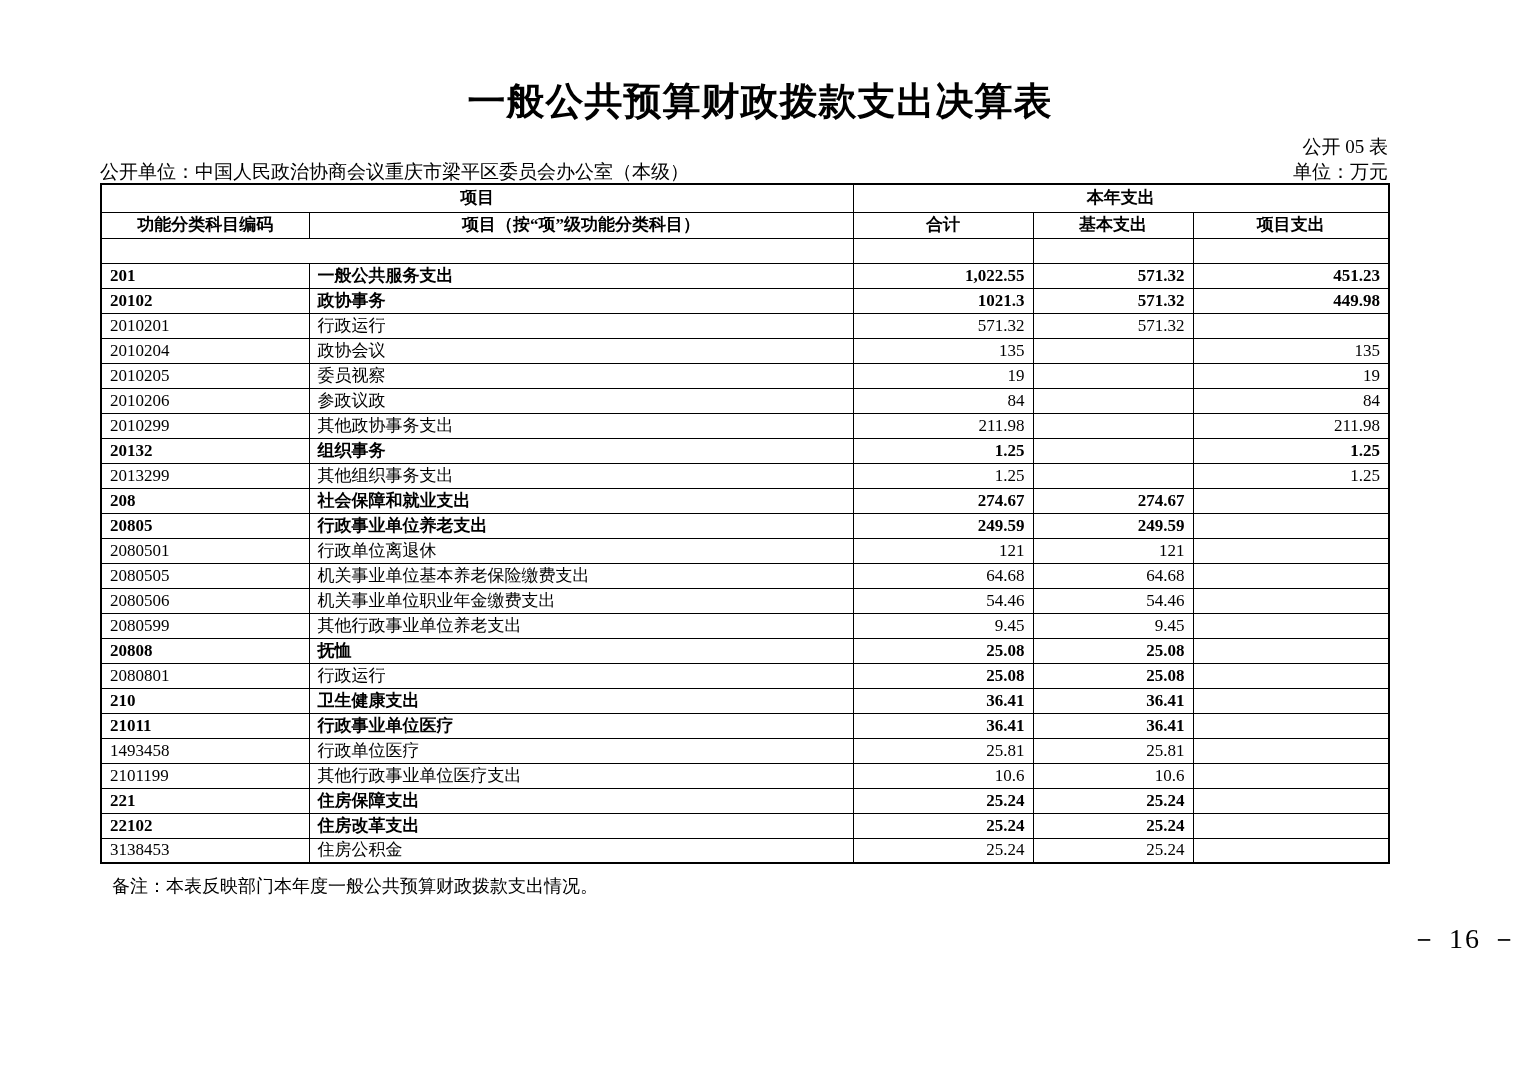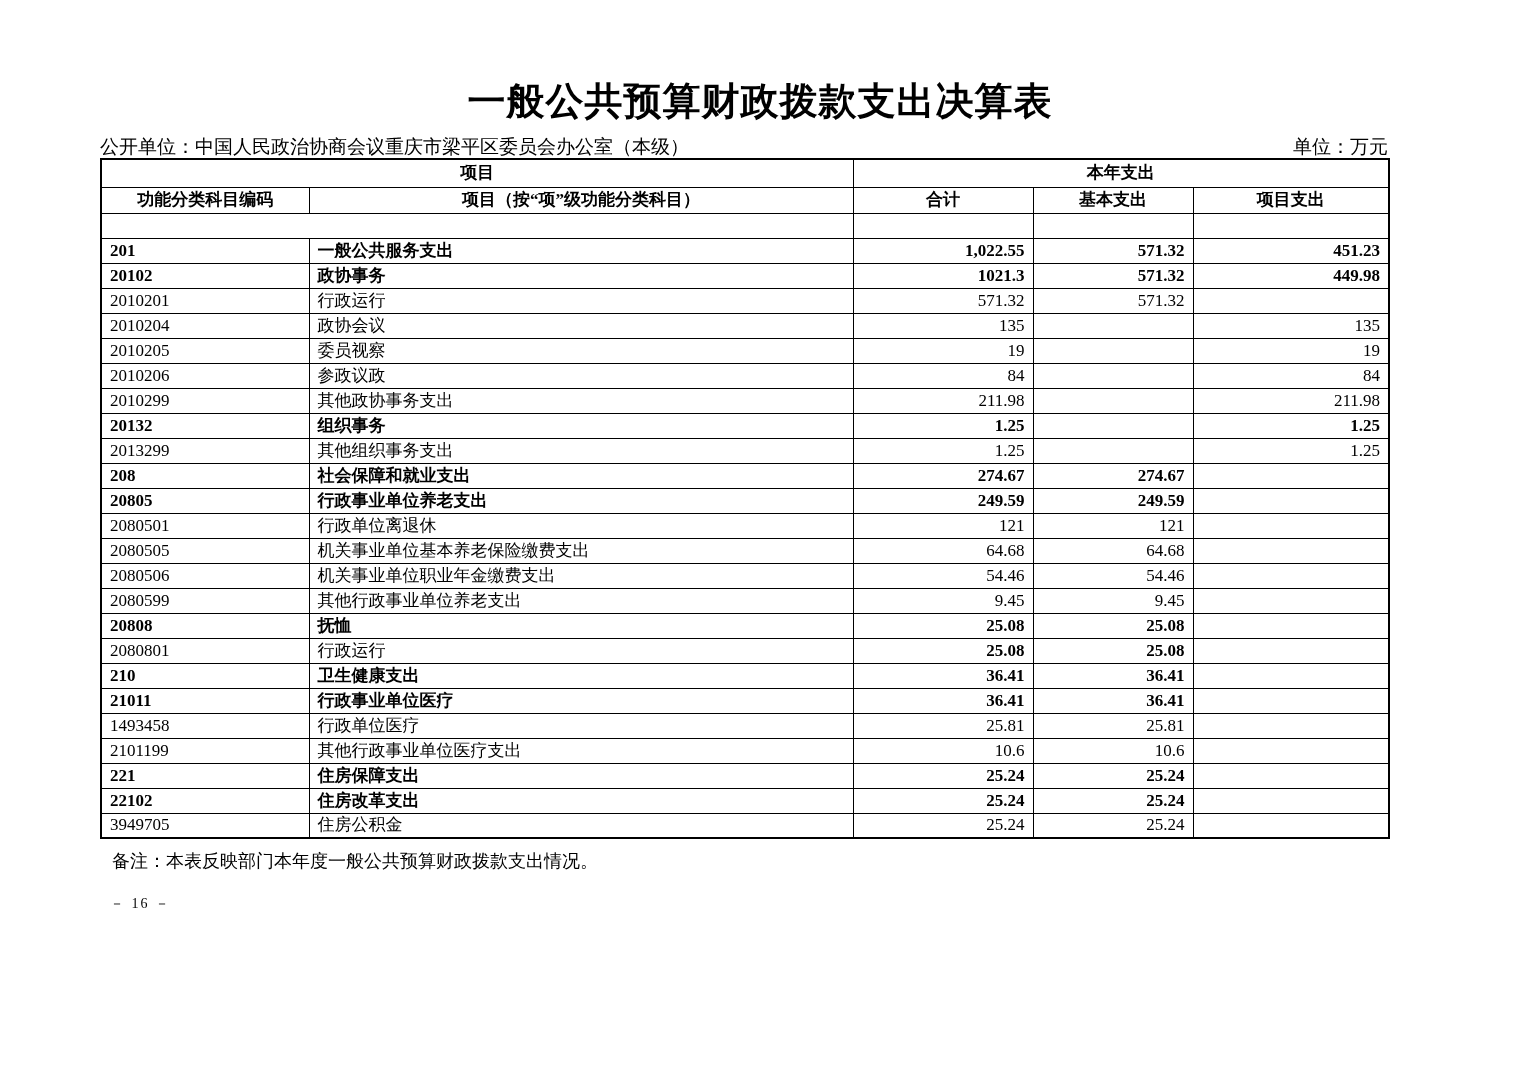--- a/index.html
+++ b/index.html
@@ -57,32 +57,34 @@
   td.name { text-align: left; }
   td.num { text-align: right; padding-right: 10px; }
   tr.bold td { font-weight: bold; }
   tr.bold-values td.num { font-weight: bold; }
   .note {
     margin-left: 112px;
     margin-top: 10px;
     font-size: 18px;
   }
   .page-number {
-    margin-left: 110px;
+    margin-left: 44px;
     margin-top: 22px;
-    font-size: 14px;
+    font-size: 28px;
     letter-spacing: 2px;
+    text-align: right;
   }
 </style>
 </head>
 <body>
 
 <div class="doc-title">一般公共预算财政拨款支出决算表</div>
 
 <div class="meta">
+  <div class="meta-line1">公开 05 表</div>
   <div class="meta-line2">
     <span>公开单位：中国人民政治协商会议重庆市梁平区委员会办公室（本级）</span>
     <span>单位：万元</span>
   </div>
 </div>
 
 <table class="report">
   <colgroup>
     <col style="width:208px">
     <col style="width:544px">
@@ -265,21 +267,21 @@
         <td class="num"></td>
       </tr>
       <tr class="bold">
         <td class="code">22102</td>
         <td class="name">住房改革支出</td>
         <td class="num">25.24</td>
         <td class="num">25.24</td>
         <td class="num"></td>
       </tr>
       <tr>
-        <td class="code">3949705</td>
+        <td class="code">3138453</td>
         <td class="name">住房公积金</td>
         <td class="num">25.24</td>
         <td class="num">25.24</td>
         <td class="num"></td>
       </tr>
     </tbody>
 </table>
 
 <div class="note">备注：本表反映部门本年度一般公共预算财政拨款支出情况。</div>
 <div class="page-number">－ 16 －</div>

